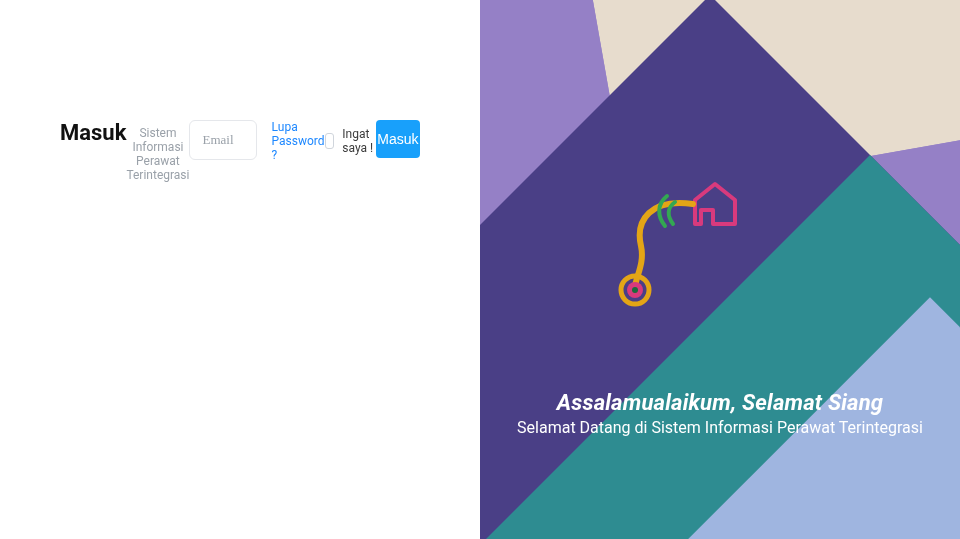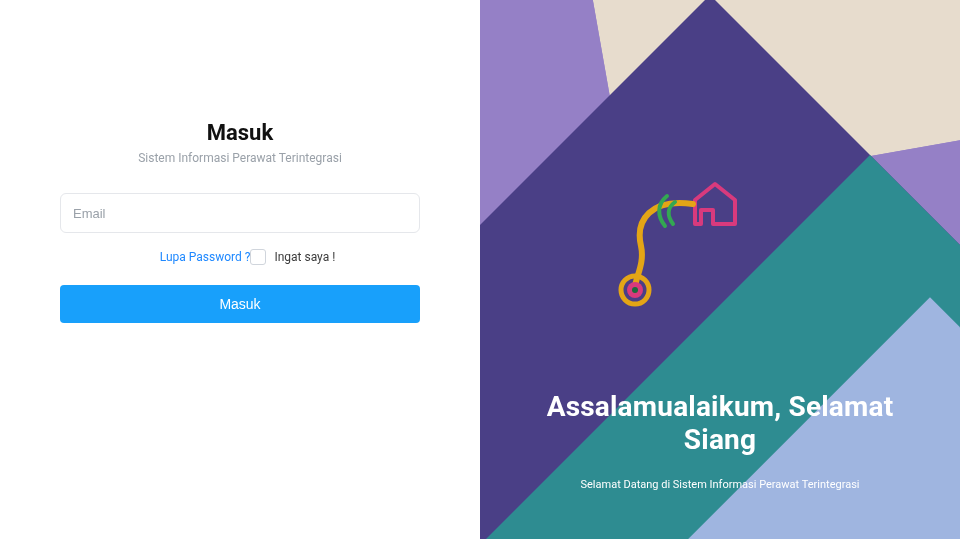--- a/index.html
+++ b/index.html
@@ -1,24 +1,24 @@
 <!DOCTYPE html>
 <html><head>
 <meta charset="utf-8">
 <style>
   * { box-sizing: border-box; margin: 0; padding: 0; }
   html, body { width: 960px; height: 539px; font-family: -apple-system, BlinkMacSystemFont, "Segoe UI", Roboto, Arial, sans-serif; overflow: hidden; }
   .container { display: flex; width: 100%; height: 100%; }
-  .left { width: 50%; height: 100%; background: #fff; padding: 120px 60px 0 60px; display: flex; flex-direction: column; align-items: center; }
+  .left { width: 50%; height: 100%; background: #fff; padding: 120px 60px 0 60px; display: flex; align-items: flex-start; }
   .right { width: 50%; height: 100%; position: relative; overflow: hidden; }
 
   .title { font-size: 22px; font-weight: 700; color: #111; text-align: center; }
   .subtitle { font-size: 12px; color: #9aa1a9; text-align: center; margin-top: 6px; margin-bottom: 28px; }
 
-  .field { width: 100%; height: 40px; border: 1px solid #e5e7eb; border-radius: 6px; padding: 0 12px; font-size: 13px; color: #ec4899; background: #fff; margin-bottom: 16px; }
+  .field { width: 100%; height: 40px; border: 1px solid #e5e7eb; border-radius: 6px; padding: 0 12px; font-size: 13px; color: #ec4899; background: #fff; margin-bottom: 16px; font-family: Liberation Serif, serif; }
   .field::placeholder { color: #9aa1a9; }
 
   .row-helpers { display: flex; justify-content: space-between; align-items: center; margin-bottom: 20px; font-size: 12px; margin-left: 15px; }
   .link { color: #1e88ff; text-decoration: none; cursor: pointer; }
   .remember { display: flex; align-items: center; gap: 8px; color: #3c3c3c; }
   .checkbox { width: 16px; height: 16px; border: 1px solid #d0d5dc; border-radius: 3px; background: #fff; cursor: pointer; }
 
   .btn-primary { width: 100%; height: 38px; border: none; border-radius: 4px; background: #18a0fb; color: #fff; font-size: 14px; font-weight: 500; cursor: pointer; }
 
   .signup-block { text-align: center; margin-top: 36px; font-size: 12px; color: #9aa1a9; line-height: 1.7; }
@@ -29,22 +29,22 @@
   
   .bg { position: absolute; inset: 0; }
   .shape { position: absolute; }
   .shape.cream { background: #e7dccd; transform: rotate(0deg); width: 700px; height: 260px; top: -120px; left: 120px; clip-path: polygon(0 0, 100% 0, 100% 100%, 0 100%); transform: rotate(-10deg); }
   .shape.purple-light { background: #9580c6; width: 900px; height: 900px; top: -200px; left: -300px; transform: rotate(0deg); z-index: -2; }
   .shape.purple-dark { background: #4a3f86; width: 700px; height: 700px; top: 140px; left: -120px; transform: rotate(45deg); z-index: 1; }
   .shape.teal { background: #2e8c91; width: 700px; height: 700px; top: 300px; left: 40px; transform: rotate(45deg); z-index: 2; }
   .shape.lightblue { background: #9fb5e0; width: 400px; height: 400px; top: 380px; left: 250px; transform: rotate(45deg); z-index: 3; }
 
   .hero-text { position: absolute; z-index: 10; left: 0; right: 0; padding: 0 30px; top: 390px; text-align: center; color: #fff; }
-  .hero-title { font-size: 28px; font-weight: 700; letter-spacing: 0.2px; }
-  .hero-sub { font-size: 11px; margin-top: 22px; font-weight: 400; }
+  .hero-title { font-size: 22px; font-weight: 700; letter-spacing: 0.2px; font-style: italic; }
+  .hero-sub { font-size: 16px; margin-top: 3px; font-weight: 400; }
 
   .logo-wrap { position: absolute; z-index: 10; top: 170px; left: 50%; transform: translateX(-50%); display: flex; align-items: center; }
   .logo-svg { display: block; }
   .logo-text-block { position: absolute; left: 54px; top: 44px; }
   .logo-main { font-size: 28px; font-weight: 900; color: #1a6b3c; letter-spacing: 0.5px; font-family: Arial, sans-serif; }
   .logo-tag { font-size: 6.5px; font-weight: 700; color: #fff; background: #1a6b3c; padding: 1px 3px; letter-spacing: 0.1px; white-space: nowrap; margin-top: -4px; display: block; width: fit-content; }
 </style>
 </head>
 <body>
 

